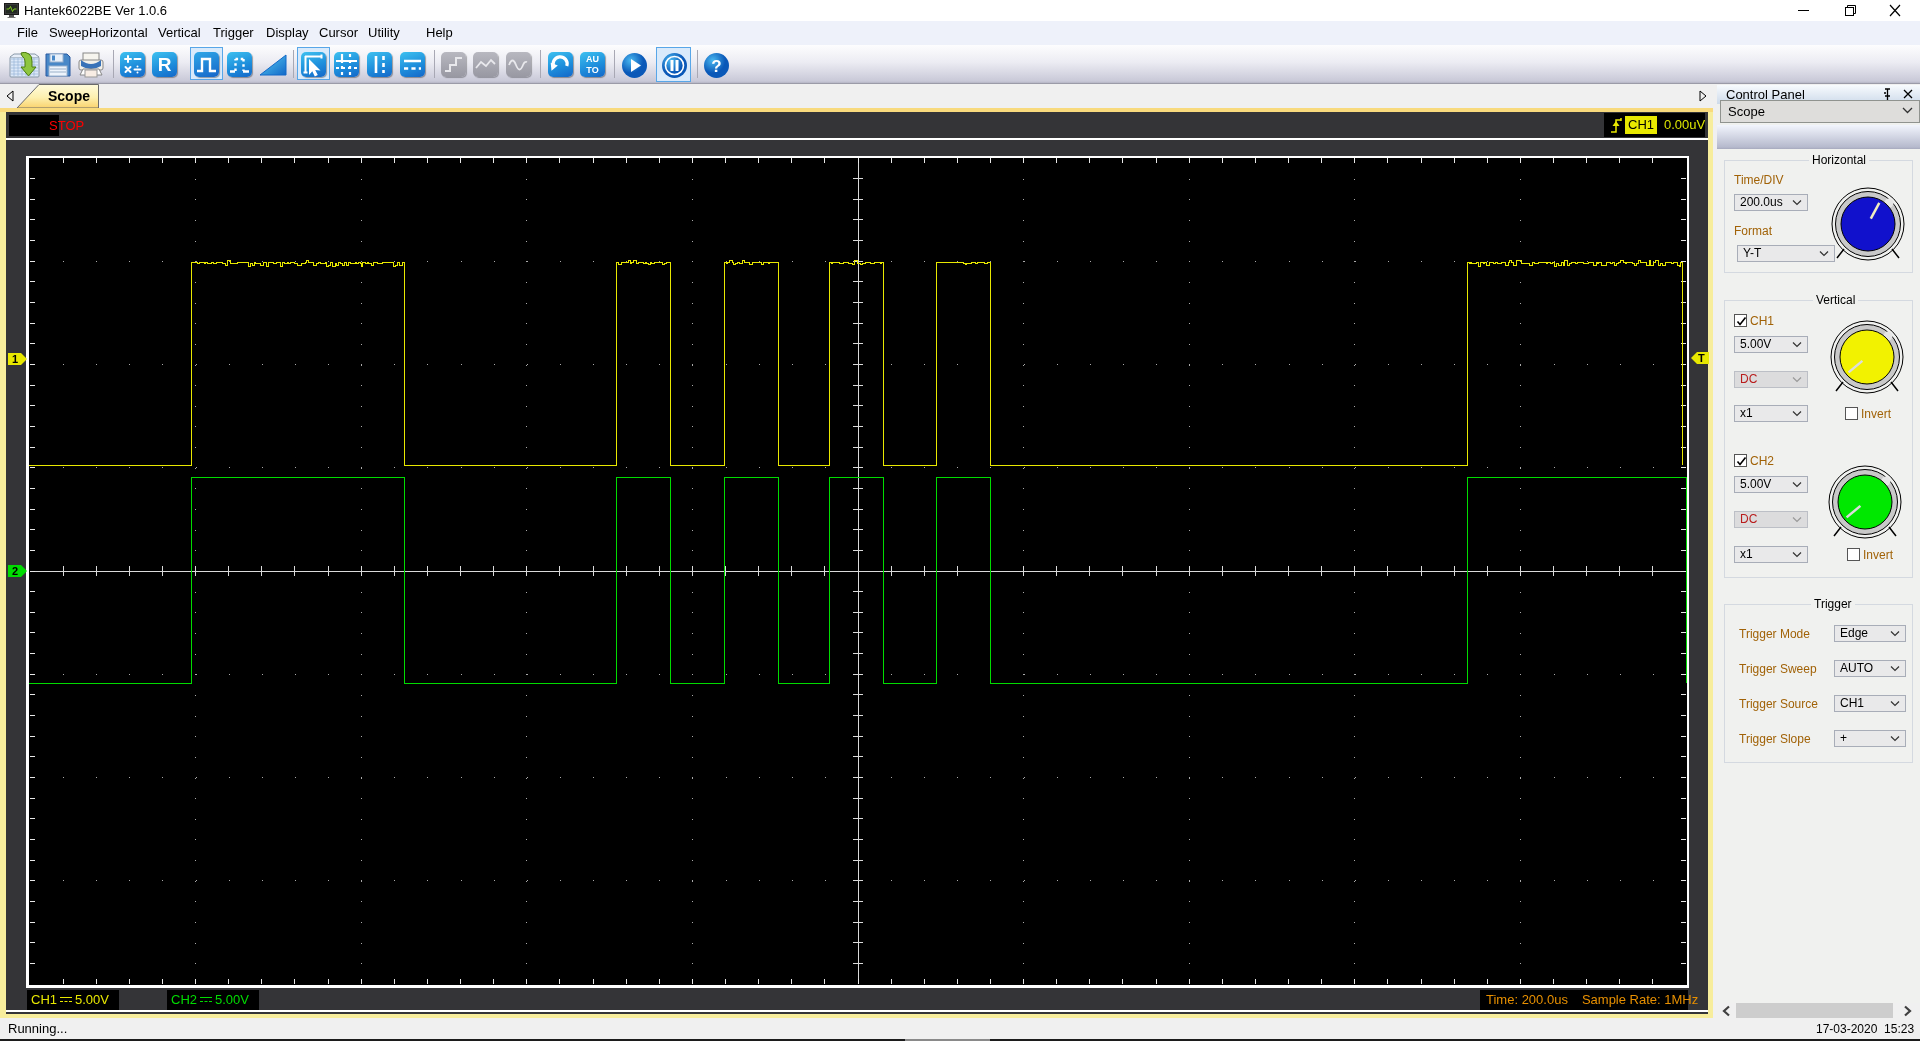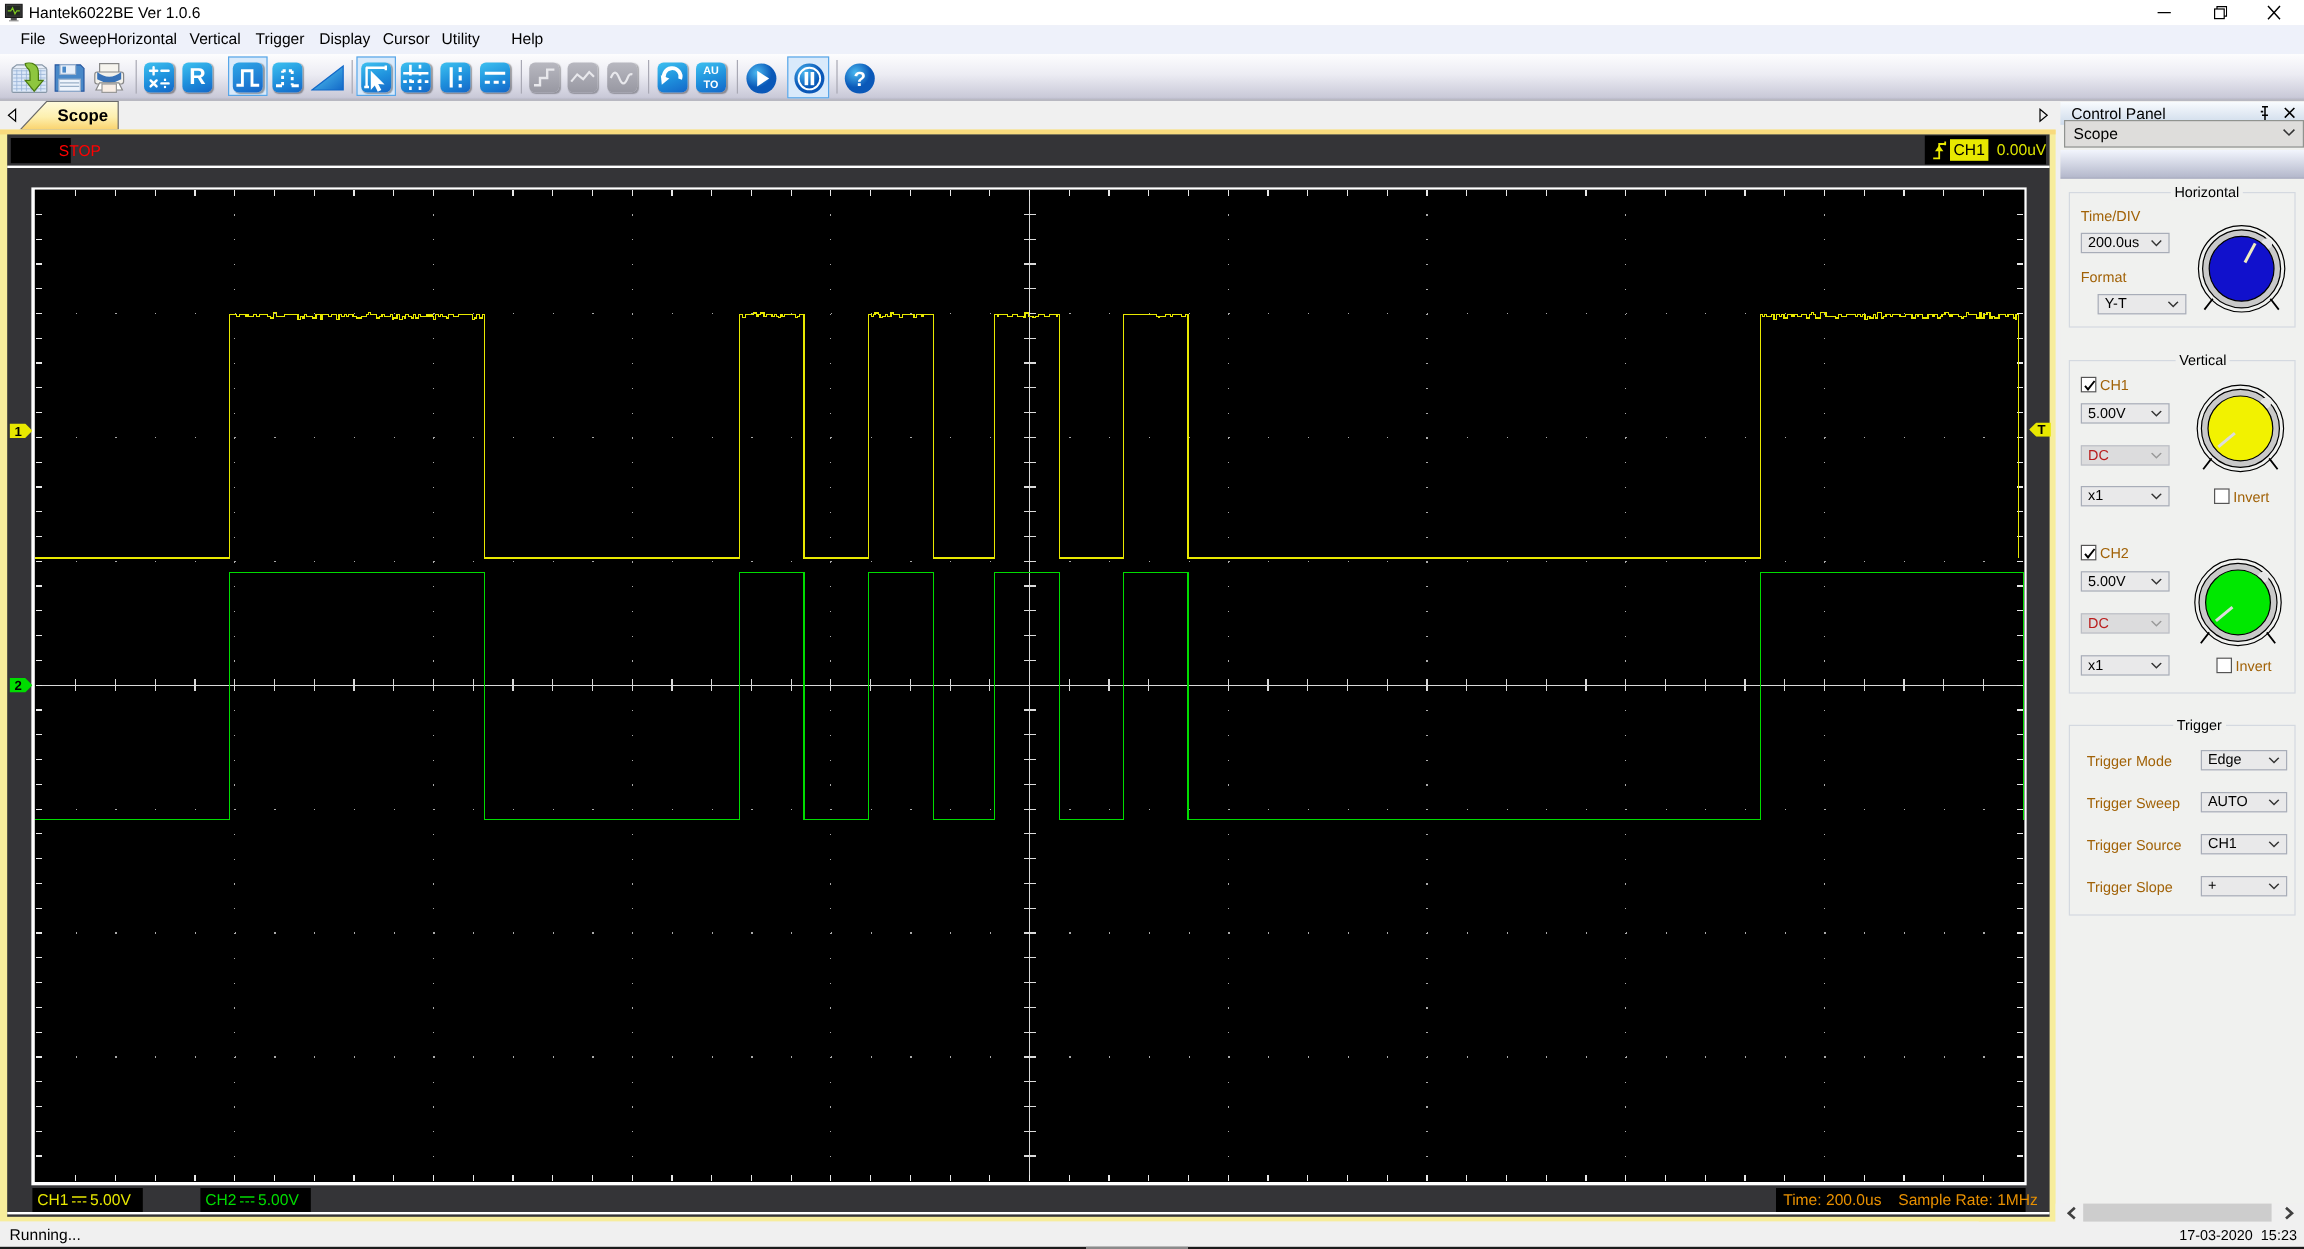--- a/index.html
+++ b/index.html
@@ -318,21 +318,21 @@
         </svg></div>
 <div class="abs" style="left:0;top:40px;width:203px;height:24px;background:linear-gradient(#f2f5fd,#b6bacd 92%,#a6a9bd)"></div>
 <div class="grp" style="top:75px;height:113px">
         <div class="grplabel" style="left:84px">Horizontal</div>
       </div>
 <div class="lbl" style="left:17px;top:88px">Time/DIV</div>
 <div class="combo" style="left:17px;top:109px;width:74px;height:17px;line-height:15px">200.0us<svg style="position:absolute;right:5px;top:5px" width="10" height="6">
           <path d="M1 0.5 L5 4.5 L9 0.5" stroke="#333" stroke-width="1.2" fill="none"></path>
         </svg></div>
 <div class="lbl" style="left:17px;top:139px">Format</div>
-<div class="combo" style="left:31px;top:160px;width:74px;height:17px;line-height:15px">Y-T<svg style="position:absolute;right:5px;top:5px" width="10" height="6">
+<div class="combo" style="left:20px;top:160px;width:98px;height:17px;line-height:15px">Y-T<svg style="position:absolute;right:5px;top:5px" width="10" height="6">
           <path d="M1 0.5 L5 4.5 L9 0.5" stroke="#333" stroke-width="1.2" fill="none"></path>
         </svg></div>
 <svg class="knob" style="left:114px;top:102px" width="74" height="84" viewBox="0 0 74 84">
 <circle cx="37" cy="37" r="36" fill="none" stroke="#000" stroke-width="1"></circle>
 <path d="M13 62 L6 71 M61 62 L68 71" stroke="#000" stroke-width="1.5"></path>
 <circle cx="37" cy="37" r="32.5" fill="#c9c9c9" stroke="#000" stroke-width="1"></circle>
 <circle cx="58" cy="16" r="4.5" fill="#e6e6e6"></circle>
 <circle cx="37" cy="37" r="27" fill="#1111cc" stroke="#000" stroke-width="1"></circle>
 <line x1="39.8" y1="31.7" x2="48.3" y2="15.8" stroke="#f0ecc0" stroke-width="2.5"></line>
 </svg>

